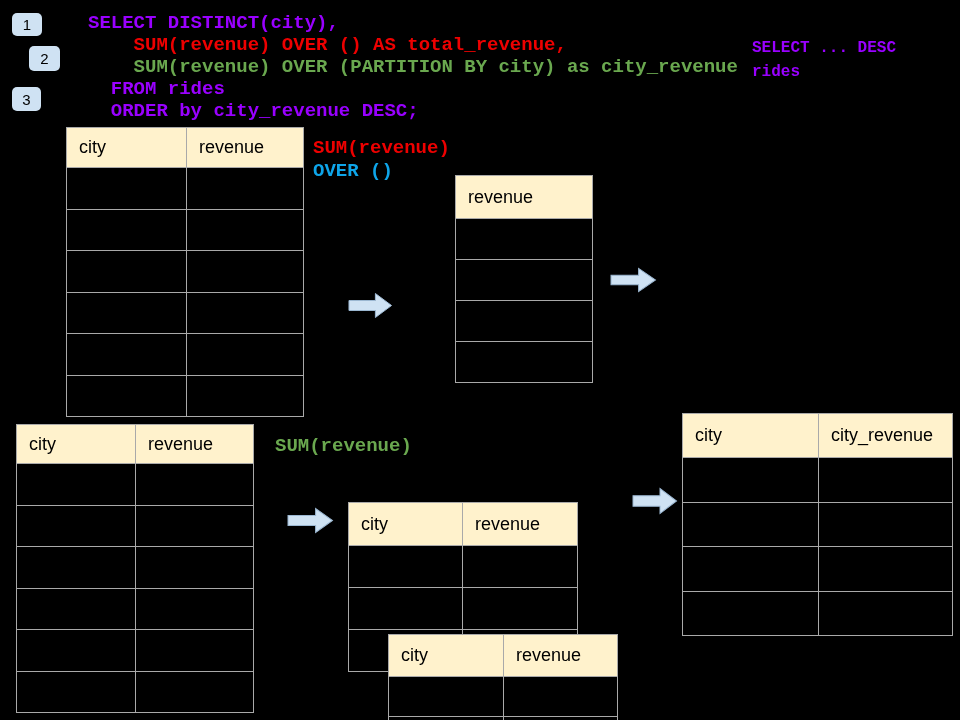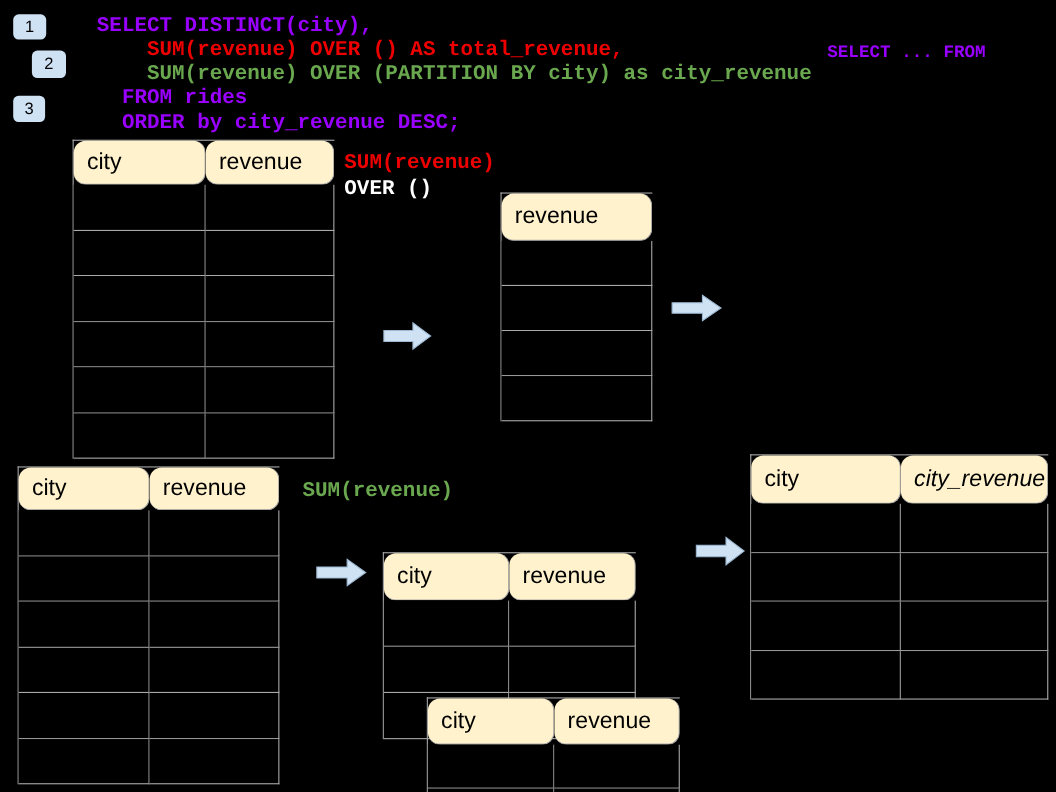--- a/index.html
+++ b/index.html
@@ -10,39 +10,39 @@
         font-weight:bold;white-space:pre;}
   .code div{height:var(--lh);line-height:var(--lh);}
   
   .badge{position:absolute;background:#cfe2f3;border-radius:5px;color:#000;
          font-size:15px;display:flex;align-items:center;justify-content:center;}
   
   .tbl{position:absolute;border-top:1px solid var(--bd);border-left:1px solid var(--bd);}
   .tbl .row{display:flex;}
   .tbl .cell{box-sizing:border-box;border-right:1px solid var(--bd);
              border-bottom:1px solid var(--bd);background:#000;}
-  .tbl .head .cell{background:var(--hdbg);color:#000;font-size:21px;
-                   display:flex;align-items:center;padding-left:12px;height:var(--headh);border-radius:11px;}
+  .tbl .head .cell{background:var(--hdbg);color:#000;font-size:18px;
+                   display:flex;align-items:center;padding-left:12px;height:var(--headh);}
   .tbl .body .cell{height:var(--rowh);}
   .arrow{position:absolute;}
 </style>
 </head>
 <body style="background: rgb(0, 0, 0);">
 
 <div id="canvas">
 
   <div class="badge" style="left: 12px; top: 13px; width: 30px; height: 23px; background: rgb(207, 226, 243);">1</div>
   <div class="badge" style="left: 29px; top: 46px; width: 31px; height: 25px; background: rgb(207, 226, 243);">2</div>
   <div class="badge" style="left: 12px; top: 87px; width: 29px; height: 24px; background: rgb(207, 226, 243);">3</div>
 
   <div class="code" style="left:88px;top:12px;font-size:19px;--lh:22px;"><div style="color: rgb(153, 0, 255);">SELECT DISTINCT(city),</div><div style="color: rgb(238, 0, 0);">    SUM(revenue) OVER () AS total_revenue,</div><div style="color: rgb(106, 168, 79);">    SUM(revenue) OVER (PARTITION BY city) as city_revenue</div><div style="color: rgb(153, 0, 255);">  FROM rides</div><div style="color: rgb(153, 0, 255);">  ORDER by city_revenue DESC;</div></div>
 
-  <div class="code" style="left:752px;top:36px;font-size:16px;--lh:24px;"><div style="color: rgb(153, 0, 255);">SELECT ... FROM</div></div>
+  <div class="code" style="left:752px;top:36px;font-size:16px;--lh:24px;"><div style="color: rgb(153, 0, 255);">SELECT ... DESC</div><div style="color: rgb(153, 0, 255);">rides</div></div>
 
-  <div class="code" style="left:313px;top:137px;font-size:19px;--lh:23px;"><div style="color: rgb(238, 0, 0);">SUM(revenue)</div><div style="color: #ffffff;">OVER ()</div></div>
+  <div class="code" style="left:313px;top:137px;font-size:19px;--lh:23px;"><div style="color: rgb(238, 0, 0);">SUM(revenue)</div><div style="color: #0ea5e9;">OVER ()</div></div>
 
   <div class="code" style="left:275px;top:435px;font-size:19px;--lh:23px;"><div style="color: rgb(106, 168, 79);">SUM(revenue)</div></div>
 
   <div class="tbl" style="left: 66px; top: 127px; --headh: 40px; --rowh: 41.5px; --bd: #a9a9a9; --hdbg: #fff2cc;">
       <div class="row head">
         <div class="cell" style="width: 120px;">city</div>
         <div class="cell" style="width: 117px;">revenue</div>
       </div>
       <div class="row body">
         <div class="cell" style="width: 120px;"></div>
@@ -149,21 +149,21 @@
       </div>
       <div class="row body">
         <div class="cell" style="width: 115px;"></div>
         <div class="cell" style="width: 114px;"></div>
       </div>
     </div>
 
   <div class="tbl" style="left: 682px; top: 413px; --headh: 44px; --rowh: 44.5px; --bd: #a9a9a9; --hdbg: #fff2cc;">
       <div class="row head">
         <div class="cell" style="width: 136px;">city</div>
-        <div class="cell" style="width: 134px; font-style: italic;">city_revenue</div>
+        <div class="cell" style="width: 134px;">city_revenue</div>
       </div>
       <div class="row body">
         <div class="cell" style="width: 136px;"></div>
         <div class="cell" style="width: 134px;"></div>
       </div>
       <div class="row body">
         <div class="cell" style="width: 136px;"></div>
         <div class="cell" style="width: 134px;"></div>
       </div>
       <div class="row body">

